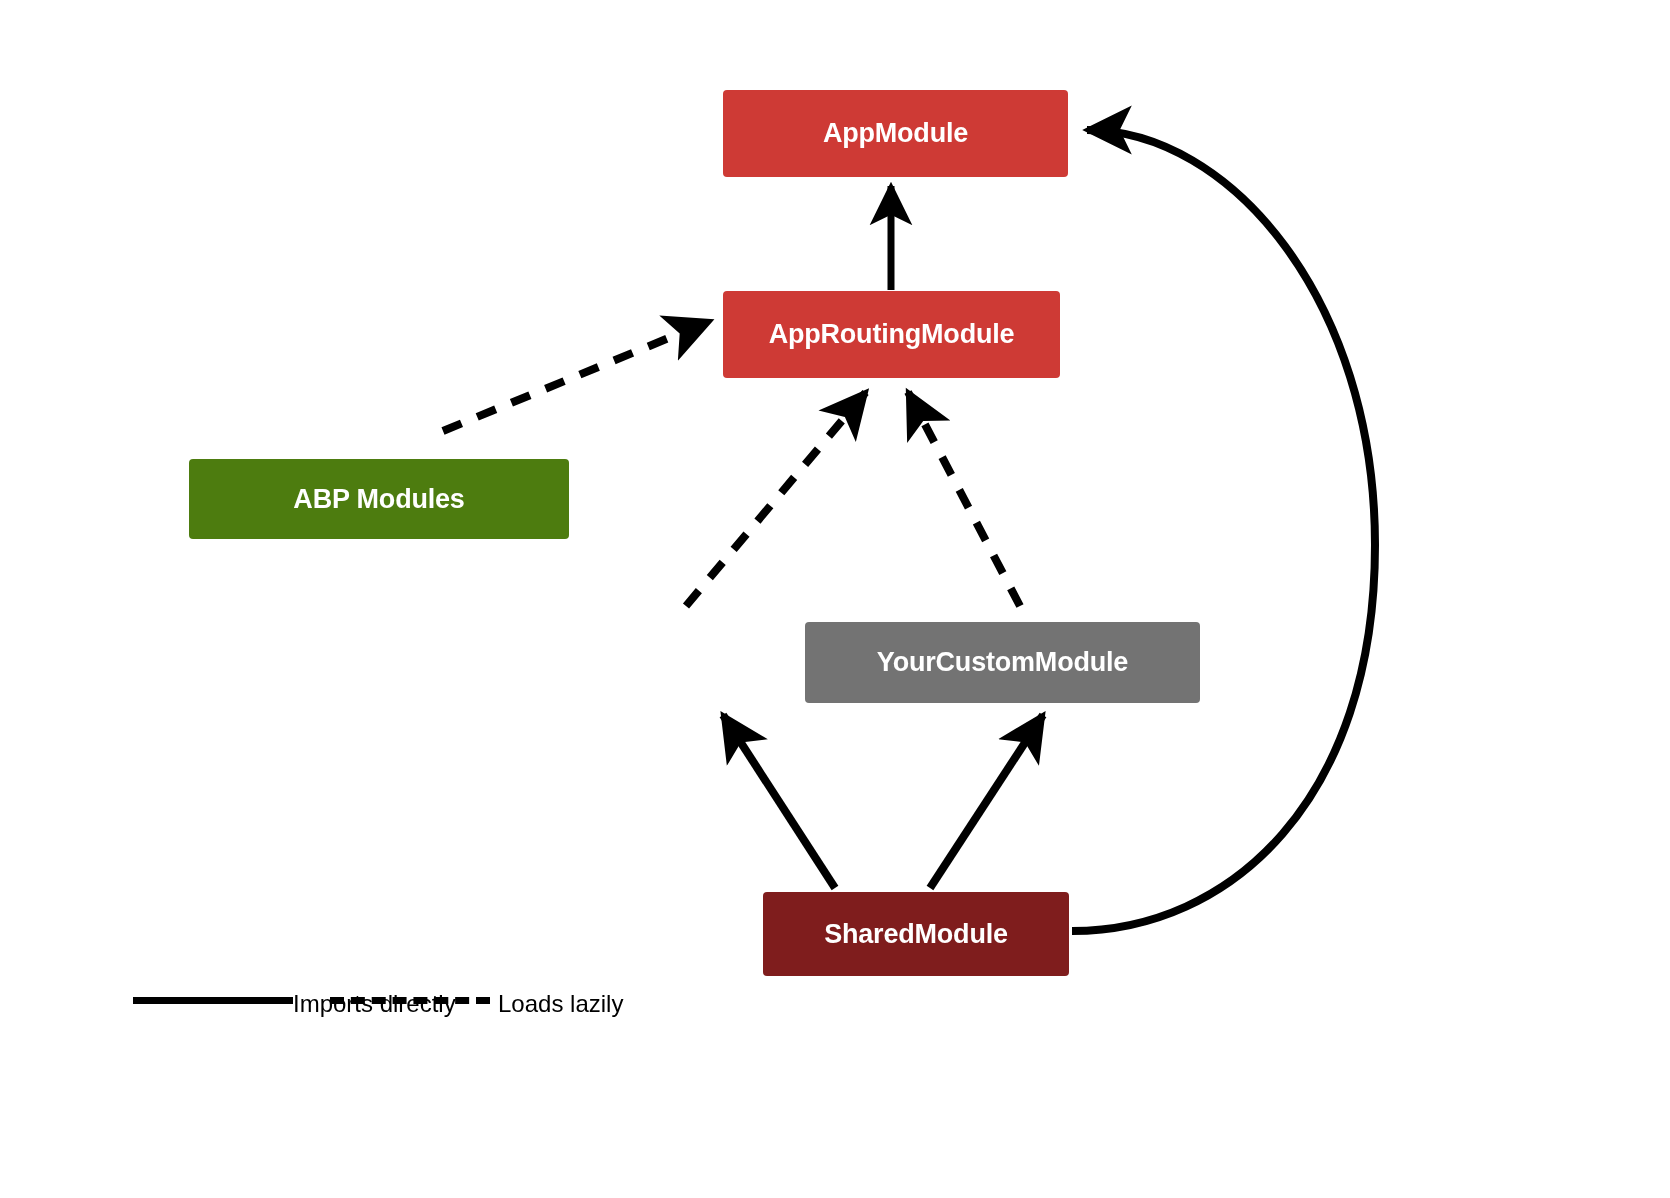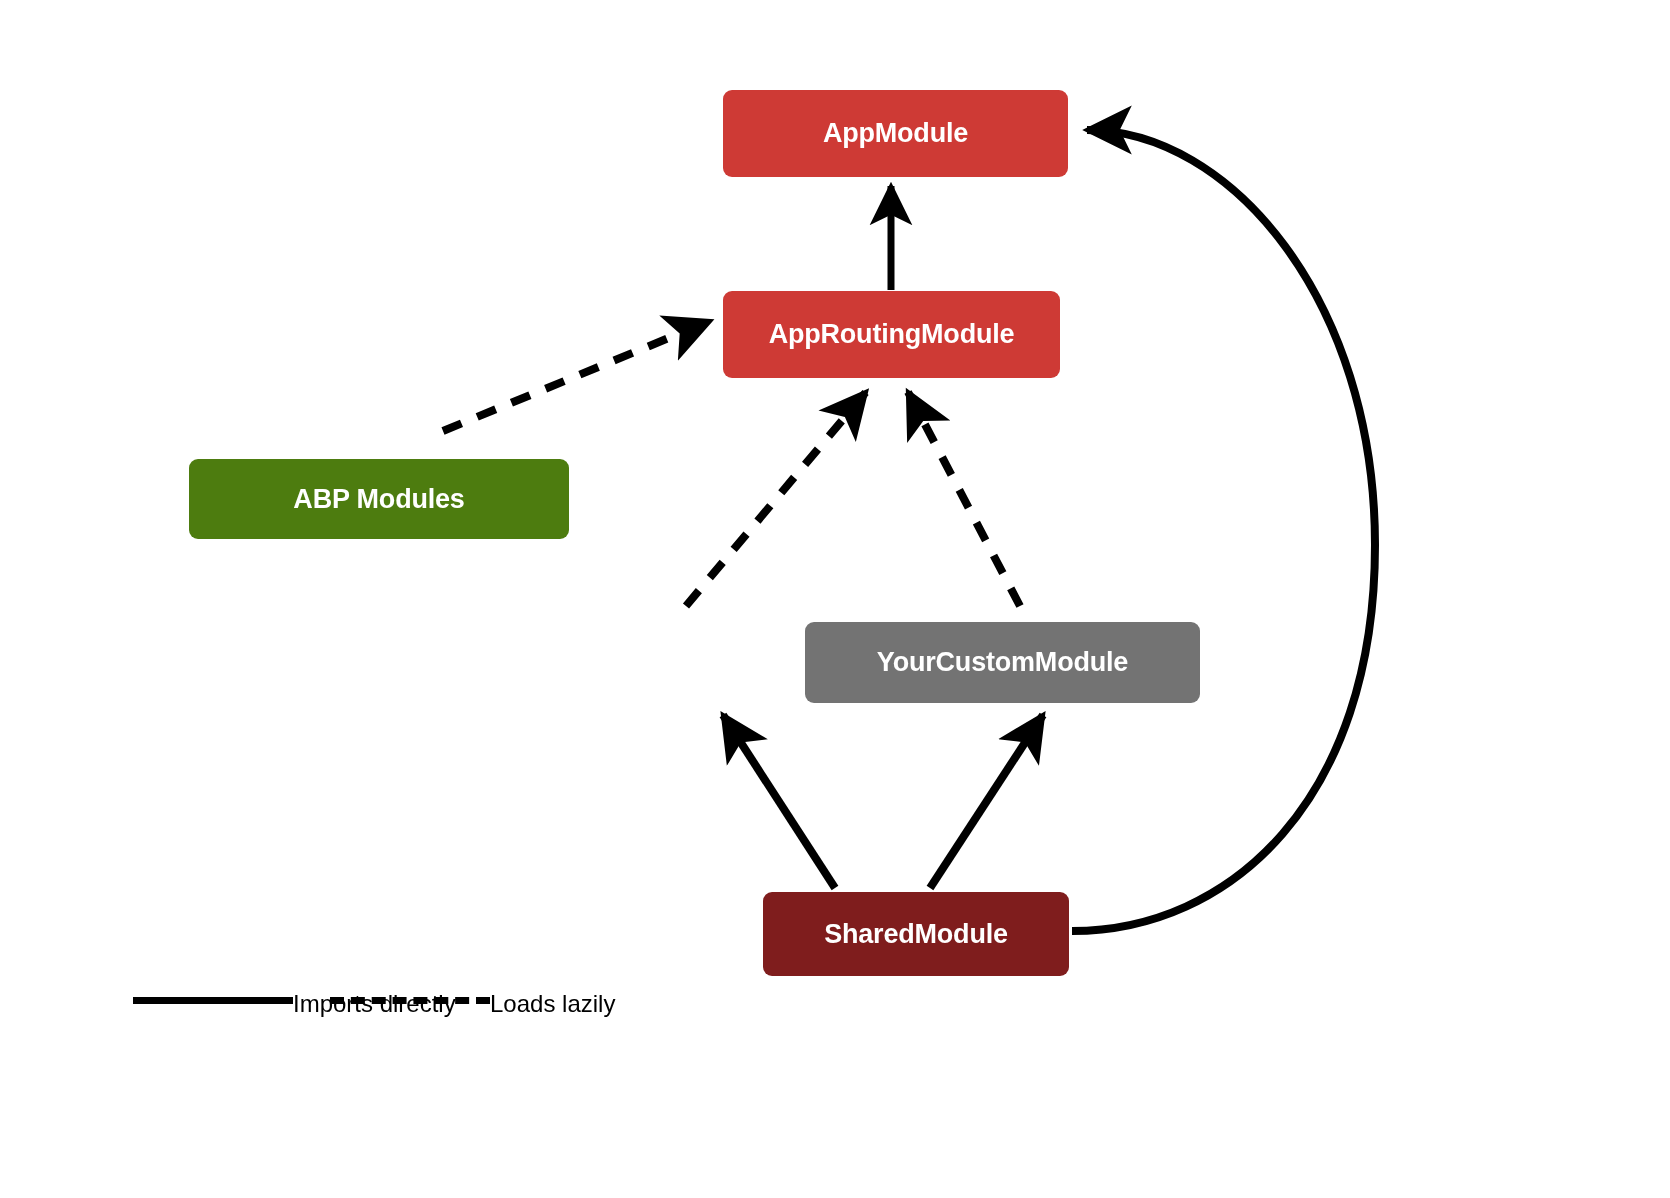--- a/index.html
+++ b/index.html
@@ -22,21 +22,21 @@
     left: 0;
     top: 0;
     width: 1670px;
     height: 1198px;
   }
   .node {
     position: absolute;
     display: flex;
     align-items: center;
     justify-content: center;
-    border-radius: 9px;
+    border-radius: 4px;
     color: #ffffff;
     font-weight: bold;
     font-size: 27px;
     letter-spacing: -0.2px;
     line-height: 1;
     text-align: center;
     box-sizing: border-box;
     z-index: 3;
     user-select: none;
   }
@@ -117,19 +117,19 @@
     <span>SharedModule</span>
   </div>
 
   <div class="legend" style="left:0; top:0; width:1670px; height:1198px;">
 
     <div class="legend-item" style="left:133px; top:992px;">
       <div class="legend-swatch solid"></div>
       <div class="legend-label">Imports directly</div>
     </div>
 
-    <div class="legend-item" style="left:330px; top:992px;">
+    <div class="legend-item" style="left:330px; top:992px;gap:8px;">
       <div class="legend-swatch dashed"></div>
       <div class="legend-label">Loads lazily</div>
     </div>
   </div>
 
 </div>
 
 </body></html>

